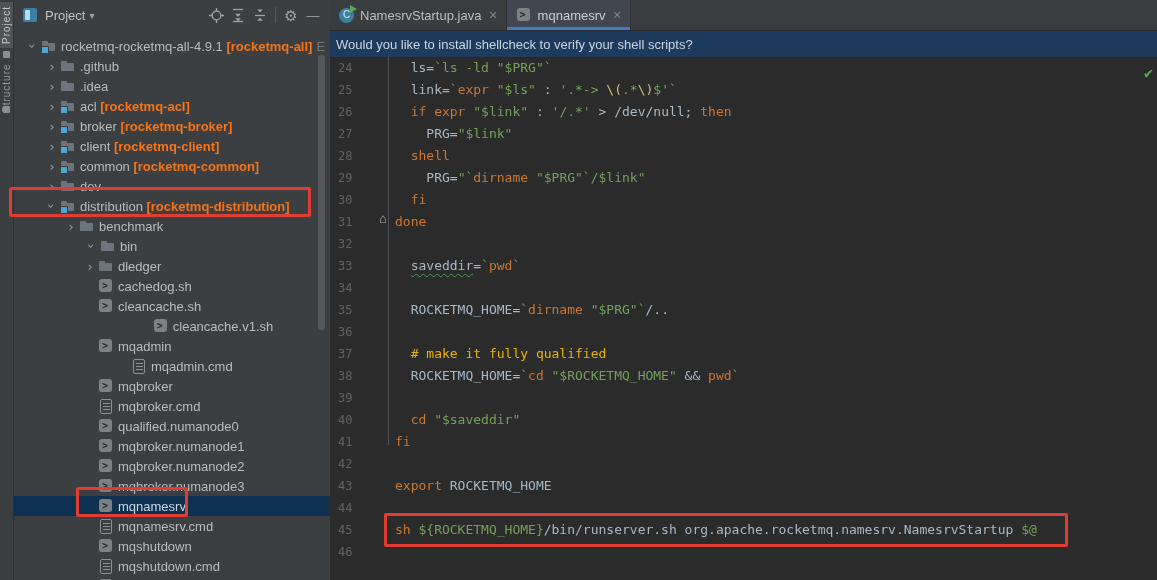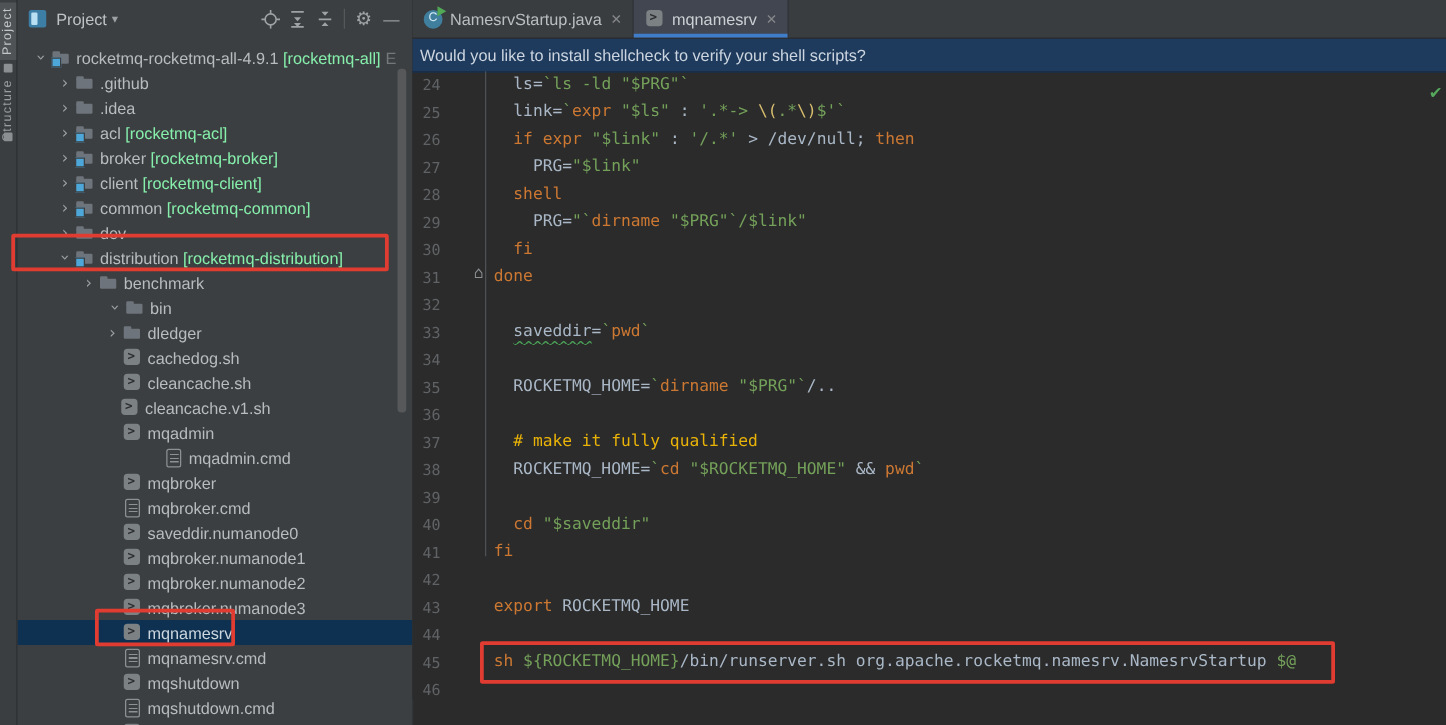--- a/index.html
+++ b/index.html
@@ -37,21 +37,21 @@
   .icw{width:18px;height:16px;position:relative;flex:0 0 auto;}
   .ic-folder::before{content:"";position:absolute;left:1px;top:5px;width:13px;height:8px;background:#6e747b;border-radius:1px;}
   .ic-folder::after{content:"";position:absolute;left:1px;top:3px;width:6px;height:3px;background:#6e747b;border-radius:1px 1px 0 0;}
   .mbadge{position:absolute;left:0;bottom:0;width:6px;height:6px;background:#4da7d9;border:1px solid #3c3f41;z-index:1;}
   .ic-shell::before{content:"";position:absolute;left:1px;top:1px;width:13px;height:13px;background:#7c8184;border-radius:3px;}
   .ic-shell::after{content:">";position:absolute;left:4px;top:2px;font-size:10px;font-weight:700;color:#2b2d2f;font-family:"DejaVu Sans Mono",monospace;}
   .ic-cmd::before{content:"";position:absolute;left:2px;top:1px;width:10px;height:13px;border:1px solid #8d9194;border-radius:2px;background:#3c3f41;}
   .ic-cmd::after{content:"";position:absolute;left:5px;top:5px;width:7px;height:7px;
     background:repeating-linear-gradient(to bottom,#8d9194 0 1px,transparent 1px 3px);}
   .tlabel{margin-left:2px;}
-  .tbold{font-weight:400;color:#86efac;}
+  .tbold{font-weight:700;color:#f97316;}
   .ttrail{color:#75787a;margin-left:4px;}
   .vscroll{position:absolute;left:305px;top:55px;width:7px;height:275px;background:#5a5d5f;border-radius:3px;opacity:.85;}
   
   .editor{position:absolute;left:330px;top:0;width:827px;height:560px;background:#2b2b2b;}
   .tabbar{position:absolute;left:0;top:0;right:0;height:30px;background:#3a3d40;display:flex;align-items:stretch;}
   .tab{display:flex;align-items:center;padding:0 8px 0 9px;font-size:13px;color:#bbbec1;position:relative;border-right:1px solid #2f3234;}
   .tab.active{background:#414650;color:#ccd0d4;}
   .tab.active::after{content:"";position:absolute;left:0;right:0;bottom:0;height:3px;background:#3f7dcb;}
   .tab .tclose{margin-left:7px;color:#848689;font-size:11px;}
   .tab .tlbl{margin-left:6px;}
@@ -198,21 +198,21 @@
       <div class="trow" style="padding-left: 69px;">
         <span style="width: 16px; flex: 0 0 auto;"></span>
         <span class="icw ic-shell"></span>
         <span class="tlabel">cachedog.sh</span>
       </div>
       <div class="trow" style="padding-left: 69px;">
         <span style="width: 16px; flex: 0 0 auto;"></span>
         <span class="icw ic-shell"></span>
         <span class="tlabel">cleancache.sh</span>
       </div>
-      <div class="trow" style="padding-left: 67px;">
+      <div class="trow" style="padding-left: 67px; justify-content: center;">
         <span style="width: 16px; flex: 0 0 auto;"></span>
         <span class="icw ic-shell"></span>
         <span class="tlabel">cleancache.v1.sh</span>
       </div>
       <div class="trow" style="padding-left: 69px;">
         <span style="width: 16px; flex: 0 0 auto;"></span>
         <span class="icw ic-shell"></span>
         <span class="tlabel">mqadmin</span>
       </div>
       <div class="trow" style="padding-left: 102px;">
@@ -226,21 +226,21 @@
         <span class="tlabel">mqbroker</span>
       </div>
       <div class="trow" style="padding-left: 69px;">
         <span style="width: 16px; flex: 0 0 auto;"></span>
         <span class="icw ic-cmd"></span>
         <span class="tlabel">mqbroker.cmd</span>
       </div>
       <div class="trow" style="padding-left: 69px;">
         <span style="width: 16px; flex: 0 0 auto;"></span>
         <span class="icw ic-shell"></span>
-        <span class="tlabel">saveddir.numanode0</span>
+        <span class="tlabel">qualified.numanode0</span>
       </div>
       <div class="trow" style="padding-left: 69px;">
         <span style="width: 16px; flex: 0 0 auto;"></span>
         <span class="icw ic-shell"></span>
         <span class="tlabel">mqbroker.numanode1</span>
       </div>
       <div class="trow" style="padding-left: 69px;">
         <span style="width: 16px; flex: 0 0 auto;"></span>
         <span class="icw ic-shell"></span>
         <span class="tlabel">mqbroker.numanode2</span>

